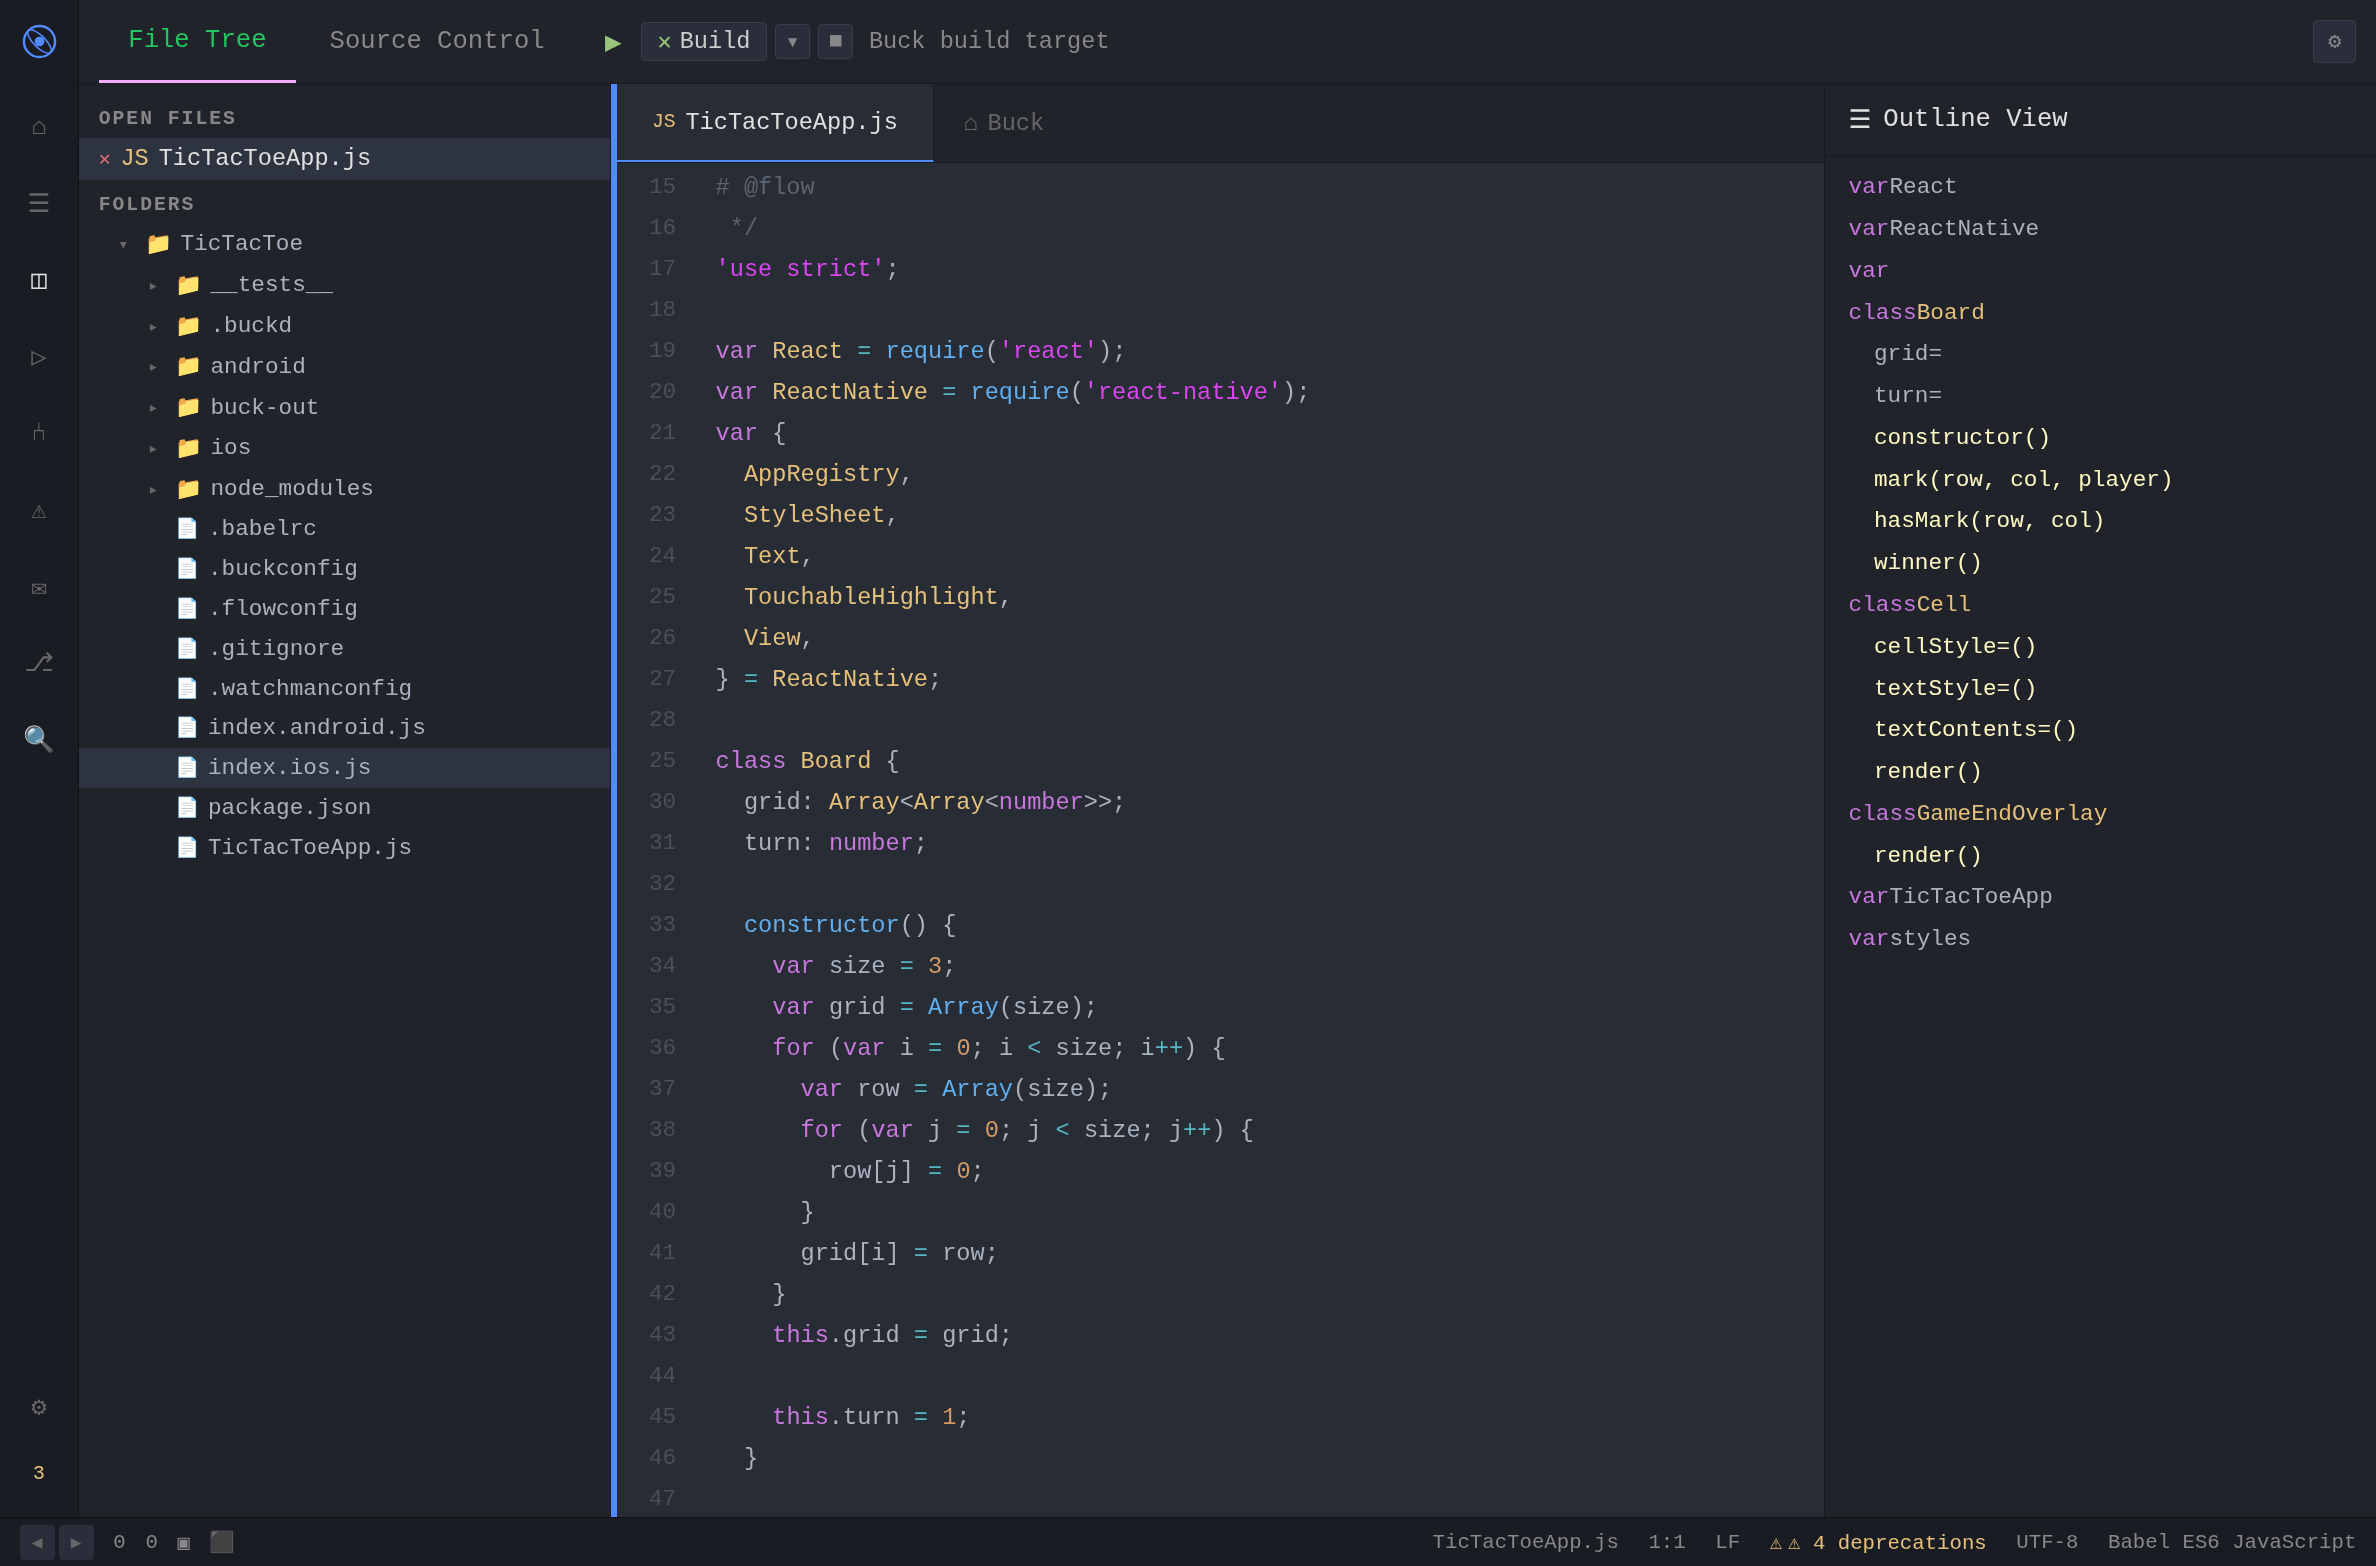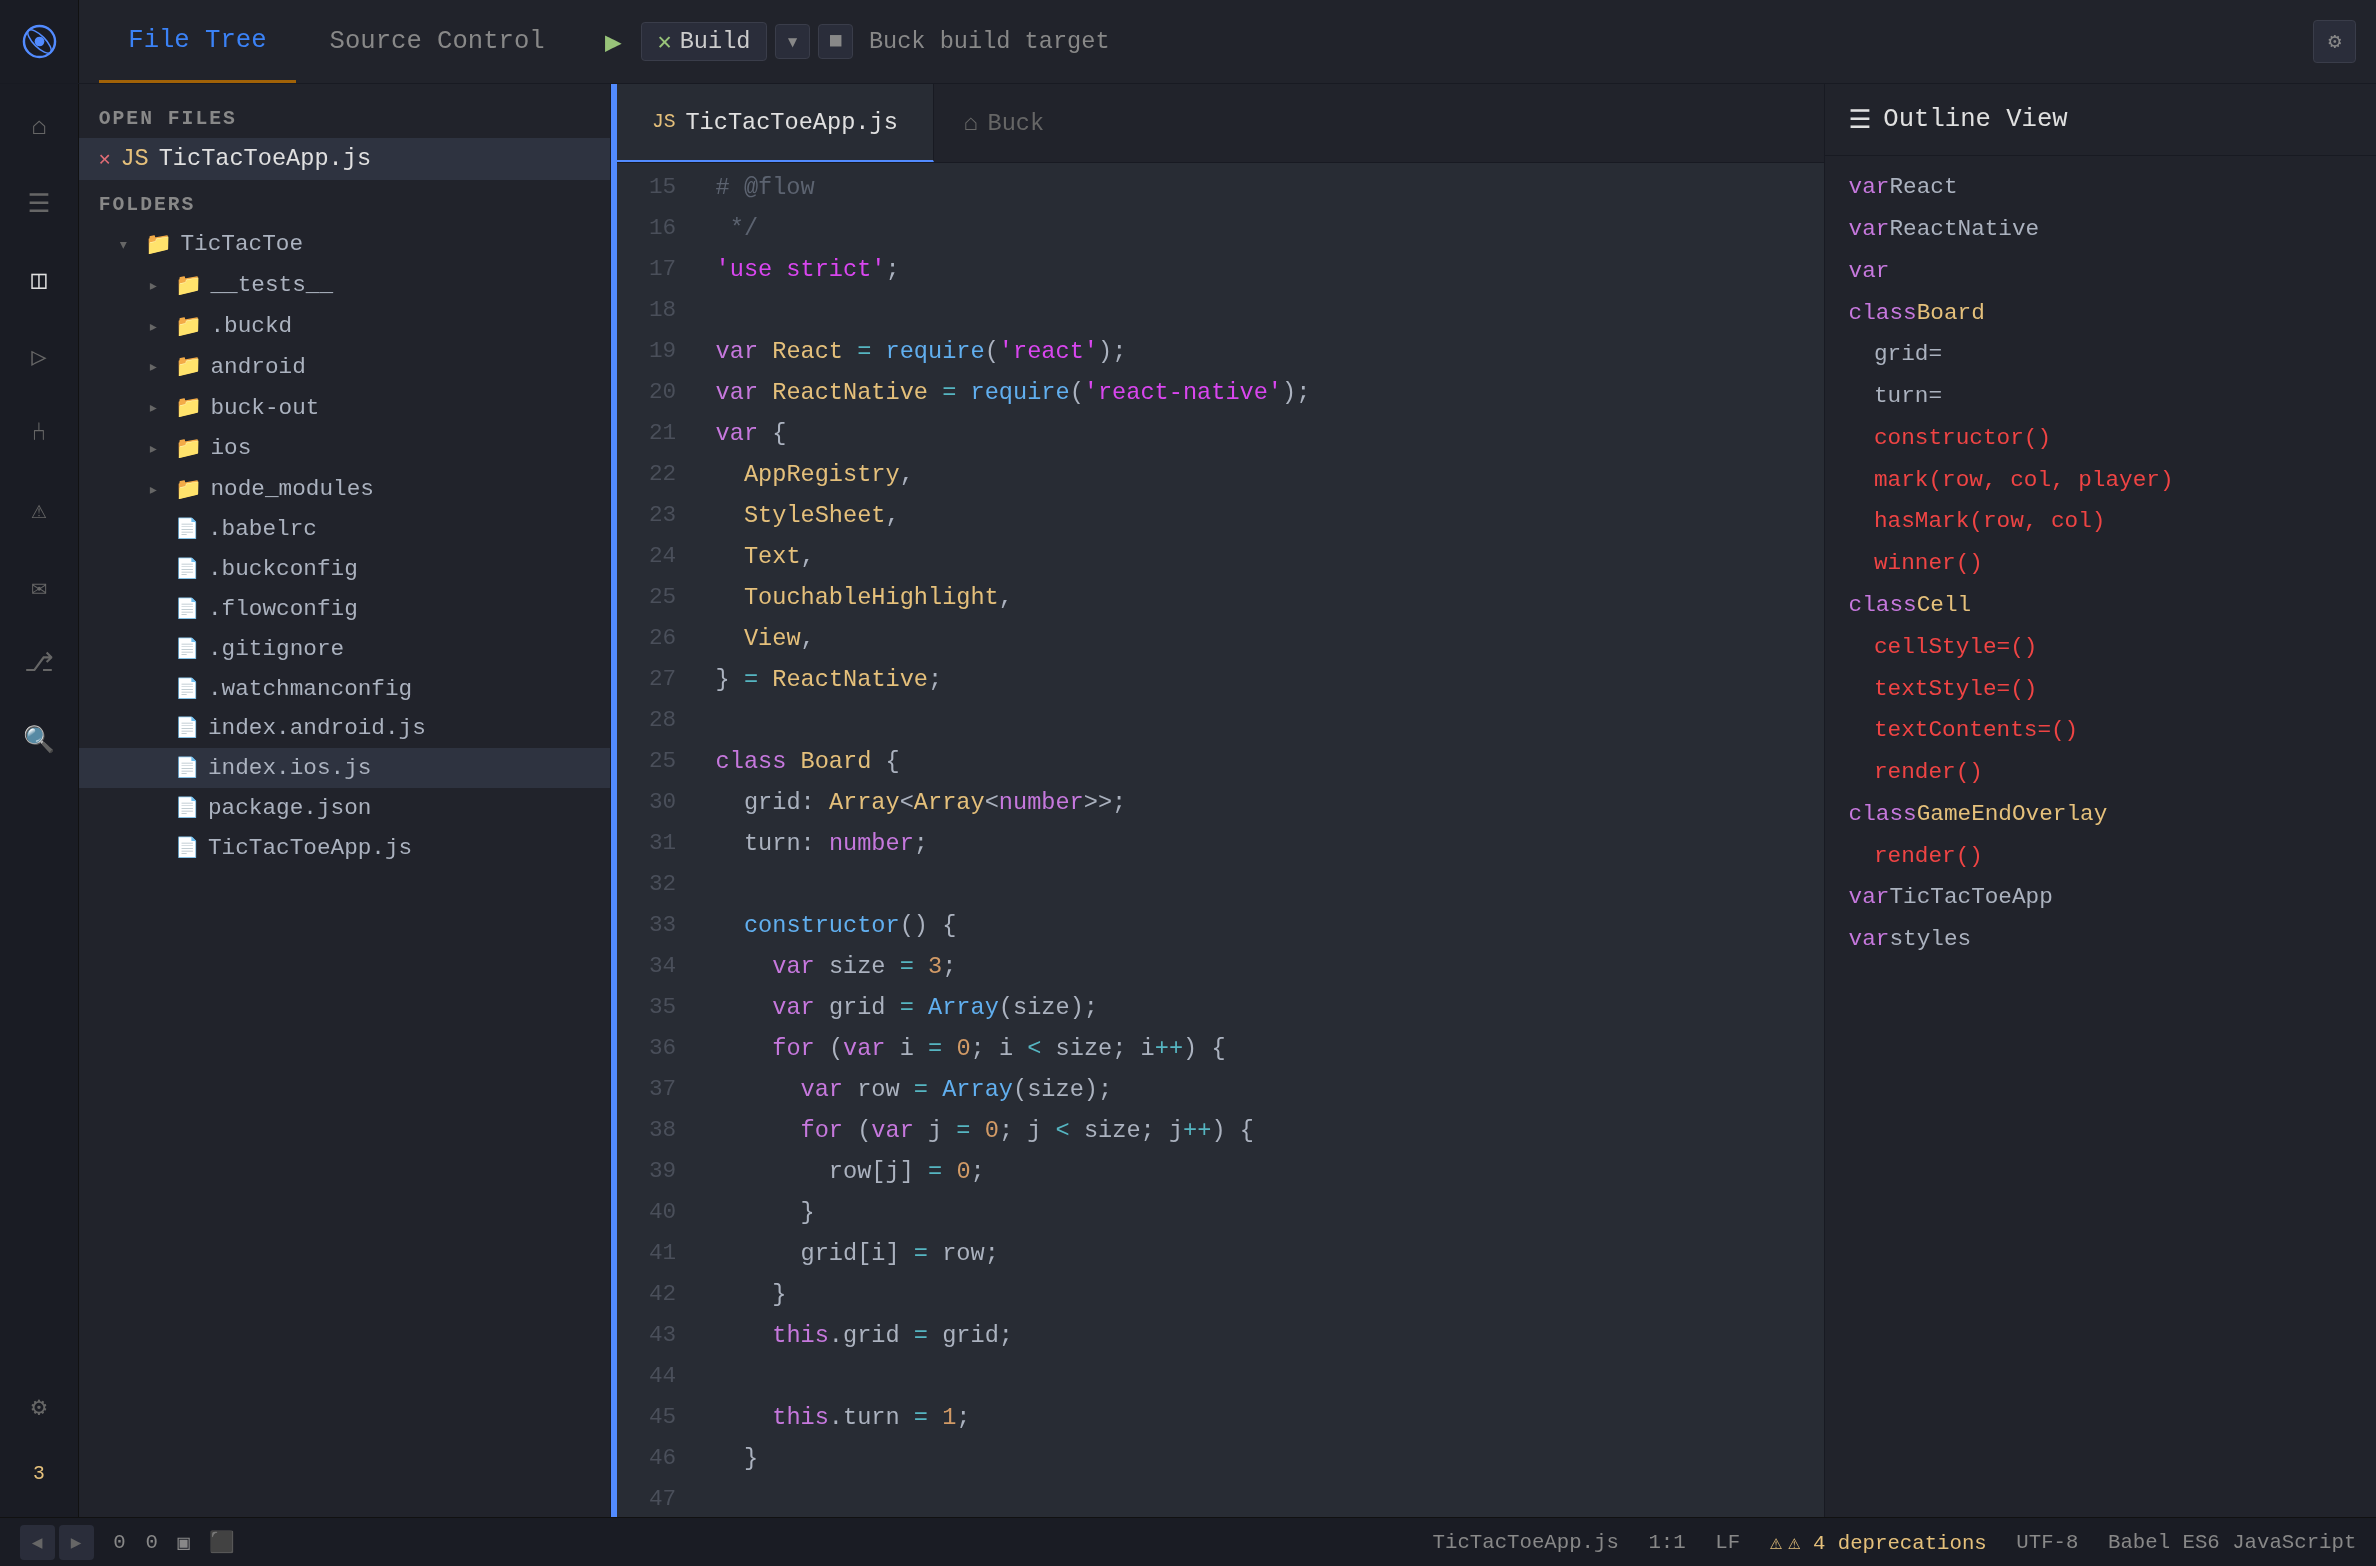--- a/index.html
+++ b/index.html
@@ -44,22 +44,22 @@
     .tab {
       padding: 0 29.6px;
       height: 100%;
       display: flex;
       align-items: center;
       cursor: pointer;
       font-size: 25.6px;
       color: #888;
     }
     .tab.active {
-      color: #3b82f6;
-      border-bottom: 3px solid #a16207;
+      color: #22c55e;
+      border-bottom: 3px solid #f0abfc;
     }
 
     .toolbar-area {
       flex: 1;
       display: flex;
       align-items: center;
       height: 100%;
       padding: 0 19.7px;
       gap: 15.8px;
     }
@@ -344,21 +344,21 @@
       padding: 7.9px 23.6px;
       font-size: 22.7px;
       color: #abb2bf;
       cursor: pointer;
       display: flex;
       align-items: center;
     }
     .outline-item.indent { padding-left: 49px; }
     .outline-item .ok { color: #c678dd; }
     .outline-item .ok2 { color: #e5c07b; }
-    .outline-item .ok3 { color: #ef4444; text-align: center; }
+    .outline-item .ok3 { color: #fef9c3; text-align: center; }
 
     
     .status-bar {
       height: 49px;
       background: #1a1c24;
       display: flex;
       align-items: center;
       border-top: 1px solid #111;
       padding: 0 19.7px;
       font-size: 20.7px;

